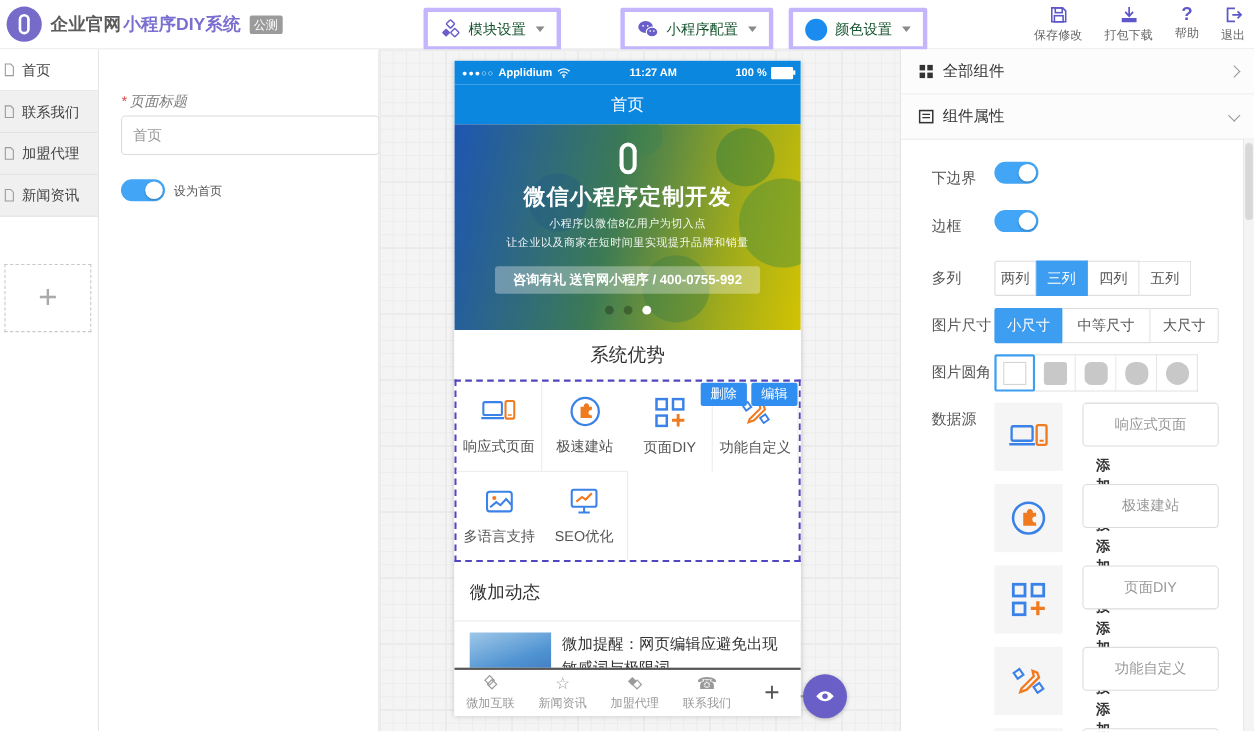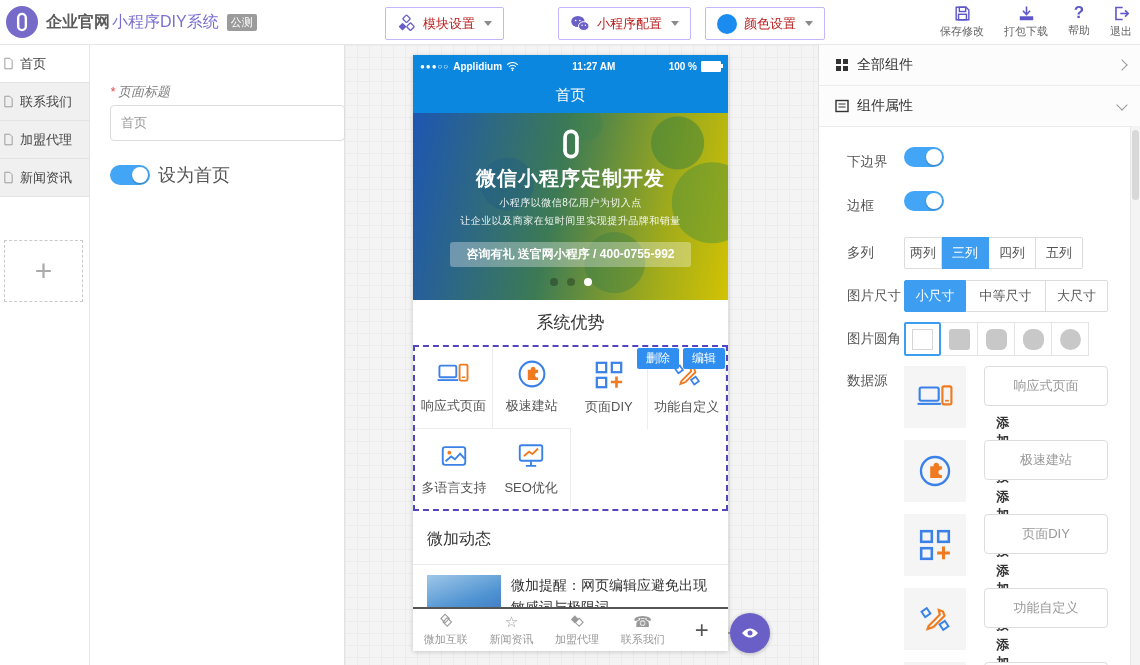--- a/index.html
+++ b/index.html
@@ -6,25 +6,25 @@
   .app{position:relative;width:1140px;height:665px;overflow:hidden;
        font-family:"Liberation Sans","DejaVu Sans",sans-serif;color:#333;background:#fff;}
   svg{display:block}
 
   
   .top{position:absolute;left:0;top:0;width:1140px;height:45px;background:#fff;
        border-bottom:1px solid #e7e7e7;box-sizing:border-box;}
   .brand{position:absolute;left:6px;top:6px;display:flex;align-items:center;gap:8px;}
   .logo{width:32px;height:32px;border-radius:50%;background:#776bca;display:flex;align-items:center;justify-content:center;}
   .t1{font-size:16px;font-weight:bold;color:#5b5b5b;}
-  .t2{font-size:16px;font-weight:normal;color:#7a6fd0;margin-left:-6px;}
+  .t2{font-size:16px;font-weight:bold;color:#7a6fd0;margin-left:-6px;}
   .badge{font-size:11px;color:#fff;background:#9b9b9b;border-radius:2px;padding:1px 4px;}
   .hdr-menus{position:absolute;left:385px;top:7px;display:flex;gap:14px;}
   .hmenu{display:flex;align-items:center;gap:7px;height:31px;padding:0 11px;background:#fff;
-         border:1px solid #c4b5fd;border-radius:2px;font-size:13px;color:#b91c1c;cursor:pointer;}
+         border:4px solid #c4b5fd;border-radius:2px;font-size:13px;color:#14532d;cursor:pointer;}
   .hmenu.first{margin-right:40px;}
   .caret{width:0;height:0;border-left:4px solid transparent;border-right:4px solid transparent;border-top:5px solid #8a8a8a;margin-left:2px;}
   .color-dot{width:20px;height:20px;border-radius:50%;background:#1a8cf0;}
   .hdr-actions{position:absolute;right:8px;top:4px;display:flex;gap:20px;}
   .haction{display:flex;flex-direction:column;align-items:center;gap:1px;cursor:pointer;}
   .haction .lbl{font-size:11px;color:#666;}
   .qmark{font-size:17px;font-weight:bold;color:#5e57c9;line-height:18px;}
 
   
   .pages{position:absolute;left:0;top:45px;width:90px;bottom:0;background:#fff;border-right:1px solid #e5e5e5;box-sizing:border-box;}
@@ -33,21 +33,21 @@
   .page-item.active{background:#fff;}
   .page-add{margin:43px 6px 0 4px;height:60px;border:1px dashed #c9c9c9;display:flex;align-items:center;justify-content:center;
             font-size:30px;color:#aaa;cursor:pointer;font-weight:300;}
 
   
   .pageset{position:absolute;left:90px;top:45px;width:255px;bottom:0;background:#fff;border-right:1px solid #e2e2e2;box-sizing:border-box;}
   .ps-label{position:absolute;left:20px;top:38px;font-size:13px;color:#7d7d7d;font-style:italic;}
   .req{color:#e14b4b;margin-right:3px;}
   .ps-input{position:absolute;left:20px;top:60px;width:213px;height:34px;border:1px solid #dcdcdc;border-radius:4px;
             font-size:13px;color:#999;padding:0 10px;font-family:inherit;outline:none;}
-  .ps-toggle-row{position:absolute;left:20px;top:118px;display:flex;align-items:center;gap:8px;font-size:18px;color:#555;}
+  .ps-toggle-row{position:absolute;left:20px;top:118px;display:flex;align-items:center;gap:8px;font-size:11px;color:#555;}
 
   .toggle{width:40px;height:20px;border-radius:10px;background:#42a5f5;position:relative;cursor:pointer;flex:none;}
   .toggle .knob{position:absolute;right:2px;top:2px;width:16px;height:16px;border-radius:50%;background:#fff;box-shadow:0 1px 2px rgba(0,0,0,.25);}
 
   
   .canvas{position:absolute;left:345px;top:45px;width:473px;bottom:0;background:#f4f4f4;
       background-image:linear-gradient(#ececec 1px,transparent 1px),linear-gradient(90deg,#ececec 1px,transparent 1px),
                        linear-gradient(#e2e2e2 1px,transparent 1px),linear-gradient(90deg,#e2e2e2 1px,transparent 1px);
       background-size:12px 12px,12px 12px,60px 60px,60px 60px;}
   .phone{position:absolute;left:68px;top:10px;width:315px;height:596px;background:#fff;

